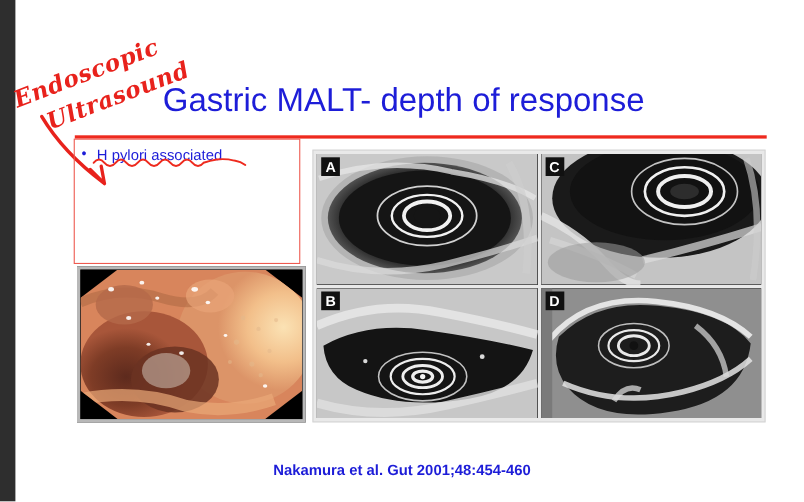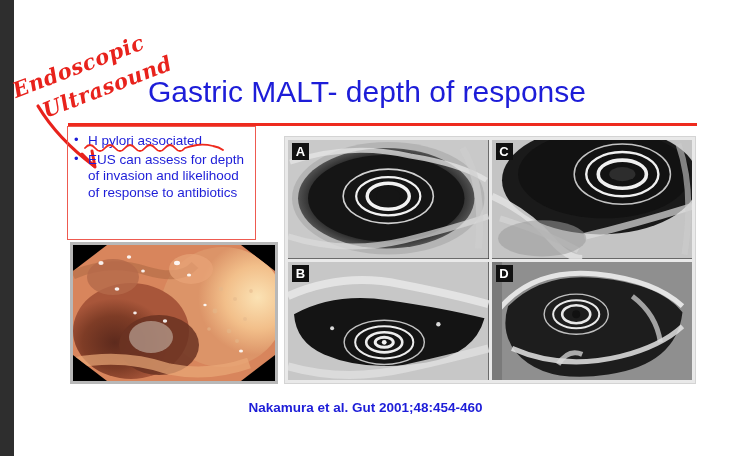--- a/index.html
+++ b/index.html
@@ -74,21 +74,21 @@
     position: absolute;
     left: 68px; top: 123px;
     width: 629px; height: 3px;
     background: #ee2a1e;
   }
 
   
   #bullet-box {
     position: absolute;
     left: 67px; top: 126px;
-    width: 189px; height: 114px;
+    width: 206px; height: 114px;
     border: 1px solid #ee5a50;
     box-sizing: border-box;
     background: transparent;
   }
   #bullet-list {
     list-style: none;
     margin: 0;
     padding: 6px 6px 0 4px;
     color: #1d1dd8;
     font-size: 13.5px;
@@ -157,21 +157,21 @@
     font-family: "Liberation Sans", sans-serif;
     font-weight: 700;
     font-size: 13px;
     line-height: 17px;
     text-align: center;
   }
 
   
   #citation {
     position: absolute;
-    left: 0; top: 400px;
+    left: 0; top: 420px;
     width: 731px;
     text-align: center;
     color: #1d1dd8;
     font-size: 13.5px;
     font-weight: 700;
   }
 </style>
 </head>
 <body>
 
@@ -193,23 +193,20 @@
     </svg>
   </div>
 
   <div id="title">Gastric MALT- depth of response</div>
   <div id="title-rule"></div>
 
   <div id="bullet-box">
     <ul id="bullet-list">
       <li>
         <span>H pylori associated</span>
-      </li>
-      <li>
-        <span>EUS can assess for depth of invasion and likelihood of response to antibiotics</span>
       </li>
     </ul>
   </div>
 
   <div id="squiggle">
     <svg viewBox="0 0 150 12" width="150" height="12">
       <path d="M1,8 q5,-6 10,0 t10,0 t10,0 t10,0 t10,0 t10,0 t10,0 t10,0 t10,0 t10,0
                q6,-2 12,-3 q8,-1 16,1 q6,1 10,4" stroke="#ee2a1e" stroke-width="1.8" fill="none" stroke-linecap="round"></path>
     </svg>
   </div>

